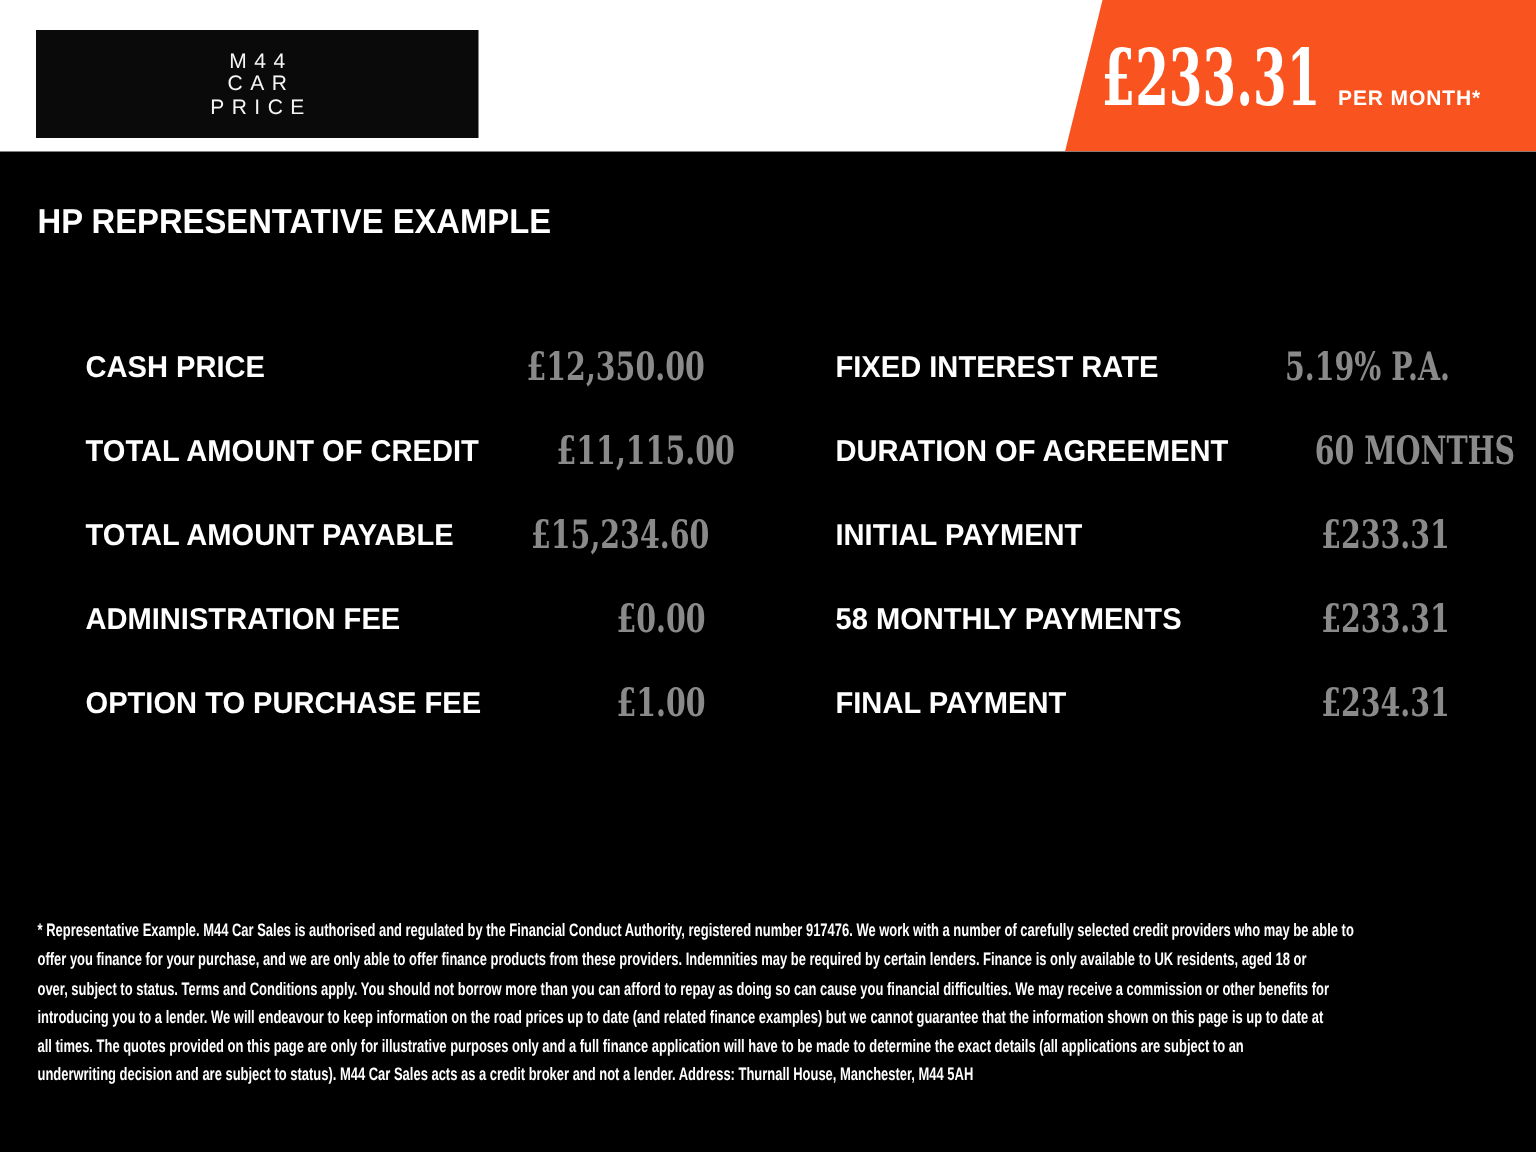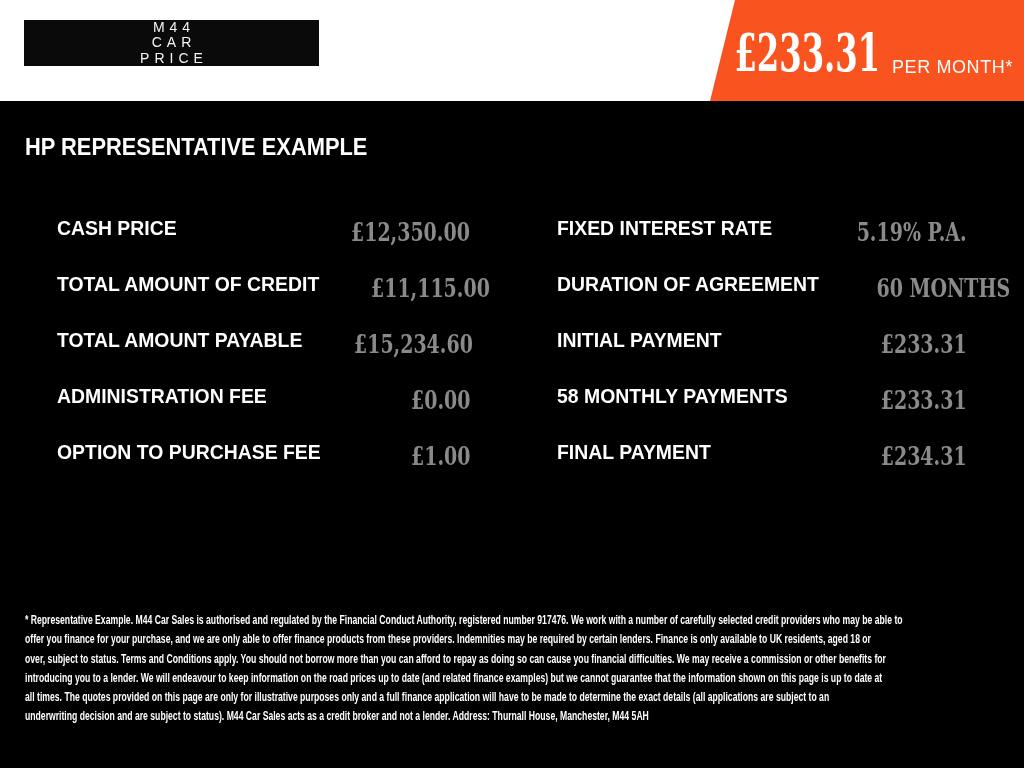--- a/index.html
+++ b/index.html
@@ -12,21 +12,21 @@
   }
 
   
   .topbar {
     position:absolute; left:0; top:0;
     width:1024px; height:101px;
     background:#ffffff;
   }
   .logo-box {
     position:absolute; left:24px; top:20px;
-    width:295px; height:46px;
+    width:295px; height:72px;
     background:#0a0a0a;
     display:flex; flex-direction:column;
     align-items:center; justify-content:center;
     color:#f5f5f5;
   }
   .logo-line {
     font-size:14px; line-height:15.5px;
     font-weight:400; letter-spacing:5px; text-indent:5px;
     white-space:nowrap;
   }
@@ -40,39 +40,39 @@
   }
   .banner-amount {
     position:absolute; right:144px; top:23px;
     font-family:"DejaVu Serif", serif;
     font-weight:700; font-size:52px; line-height:60px;
     transform:scaleX(0.62); transform-origin:right center;
     white-space:nowrap;
   }
   .banner-period {
     position:absolute; left:212px; top:57px;
-    font-size:18px; font-weight:400; letter-spacing:0.6px;
+    font-size:14px; font-weight:700; letter-spacing:0.6px;
     white-space:nowrap;
   }
 
   
   .page-title {
     position:absolute; left:25px; top:134px;
     color:#ffffff; font-size:23px; font-weight:700;
     transform:scaleX(0.95); transform-origin:left center;
     white-space:nowrap;
   }
 
   
   .fin-col { position:absolute; top:217px; }
   .fin-col.left  { left:57px;  width:413px; }
   .fin-col.right { left:557px; width:410px; }
   .fin-row {
     height:56px;
-    display:flex; justify-content:space-between; align-items:flex-start;
+    display:flex; justify-content:space-between; align-items:center;
   }
   .fin-label {
     color:#ffffff; font-size:20px; font-weight:700;
     transform:scaleX(0.97); transform-origin:left center;
     white-space:nowrap;
   }
   .fin-value {
     font-family:"DejaVu Serif", serif;
     color:#8a8a8a; font-size:26px; font-weight:700;
     transform:scaleX(0.73); transform-origin:right center;

